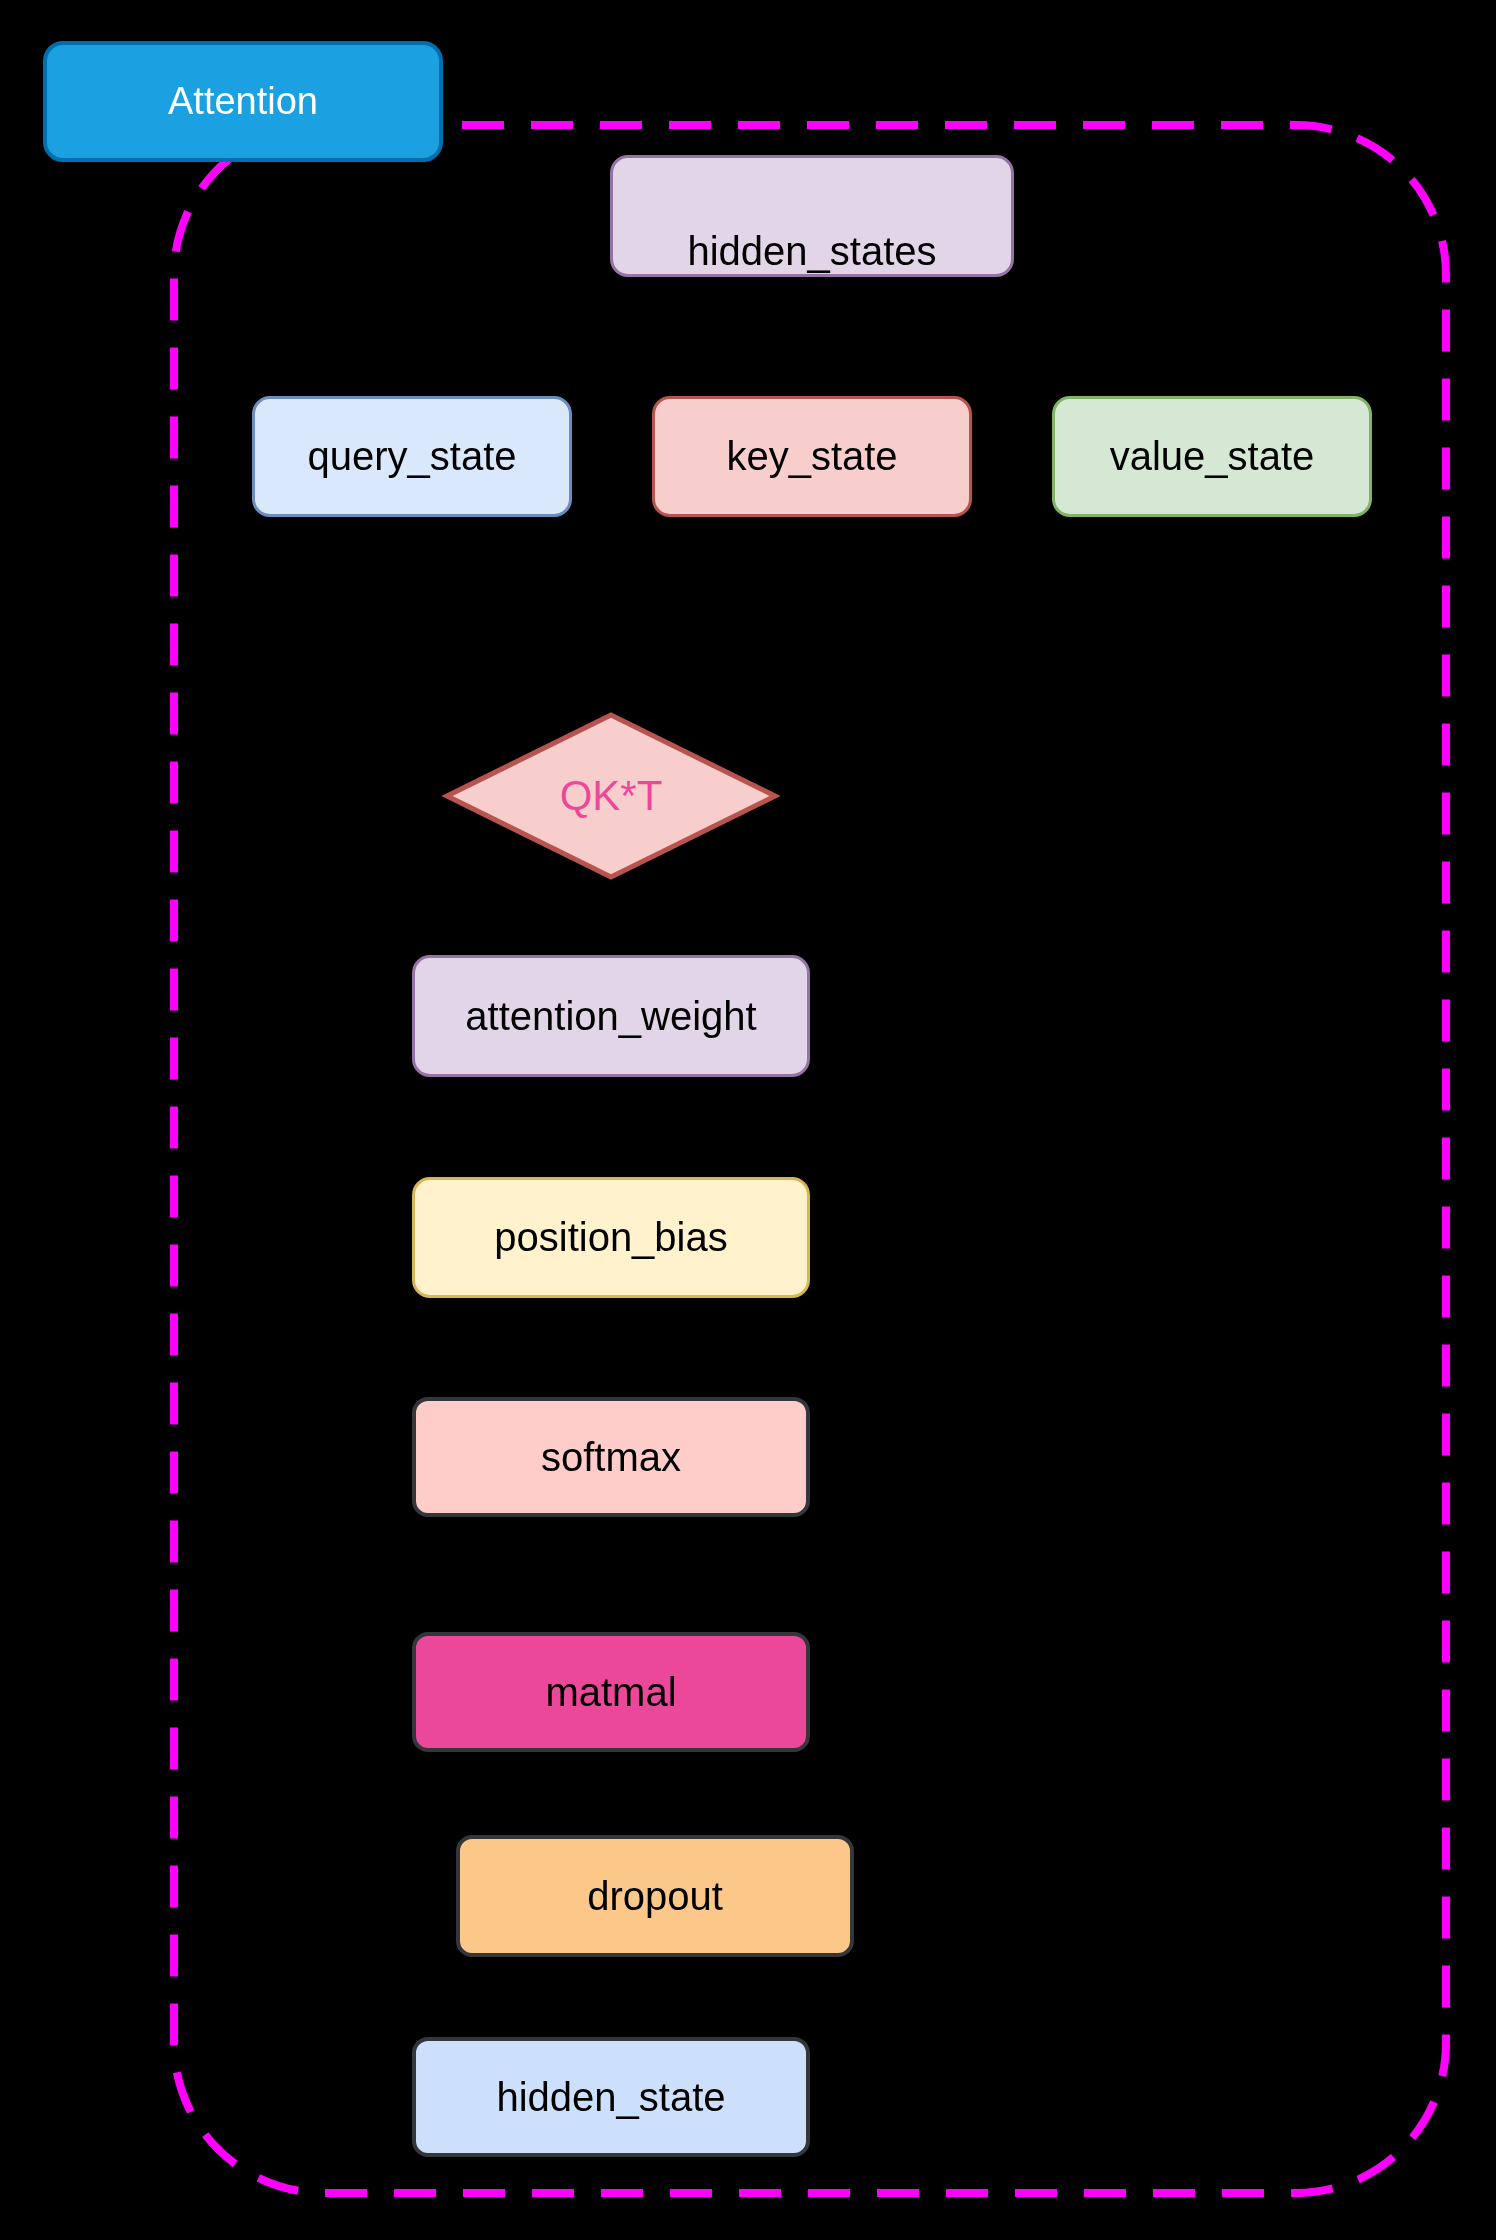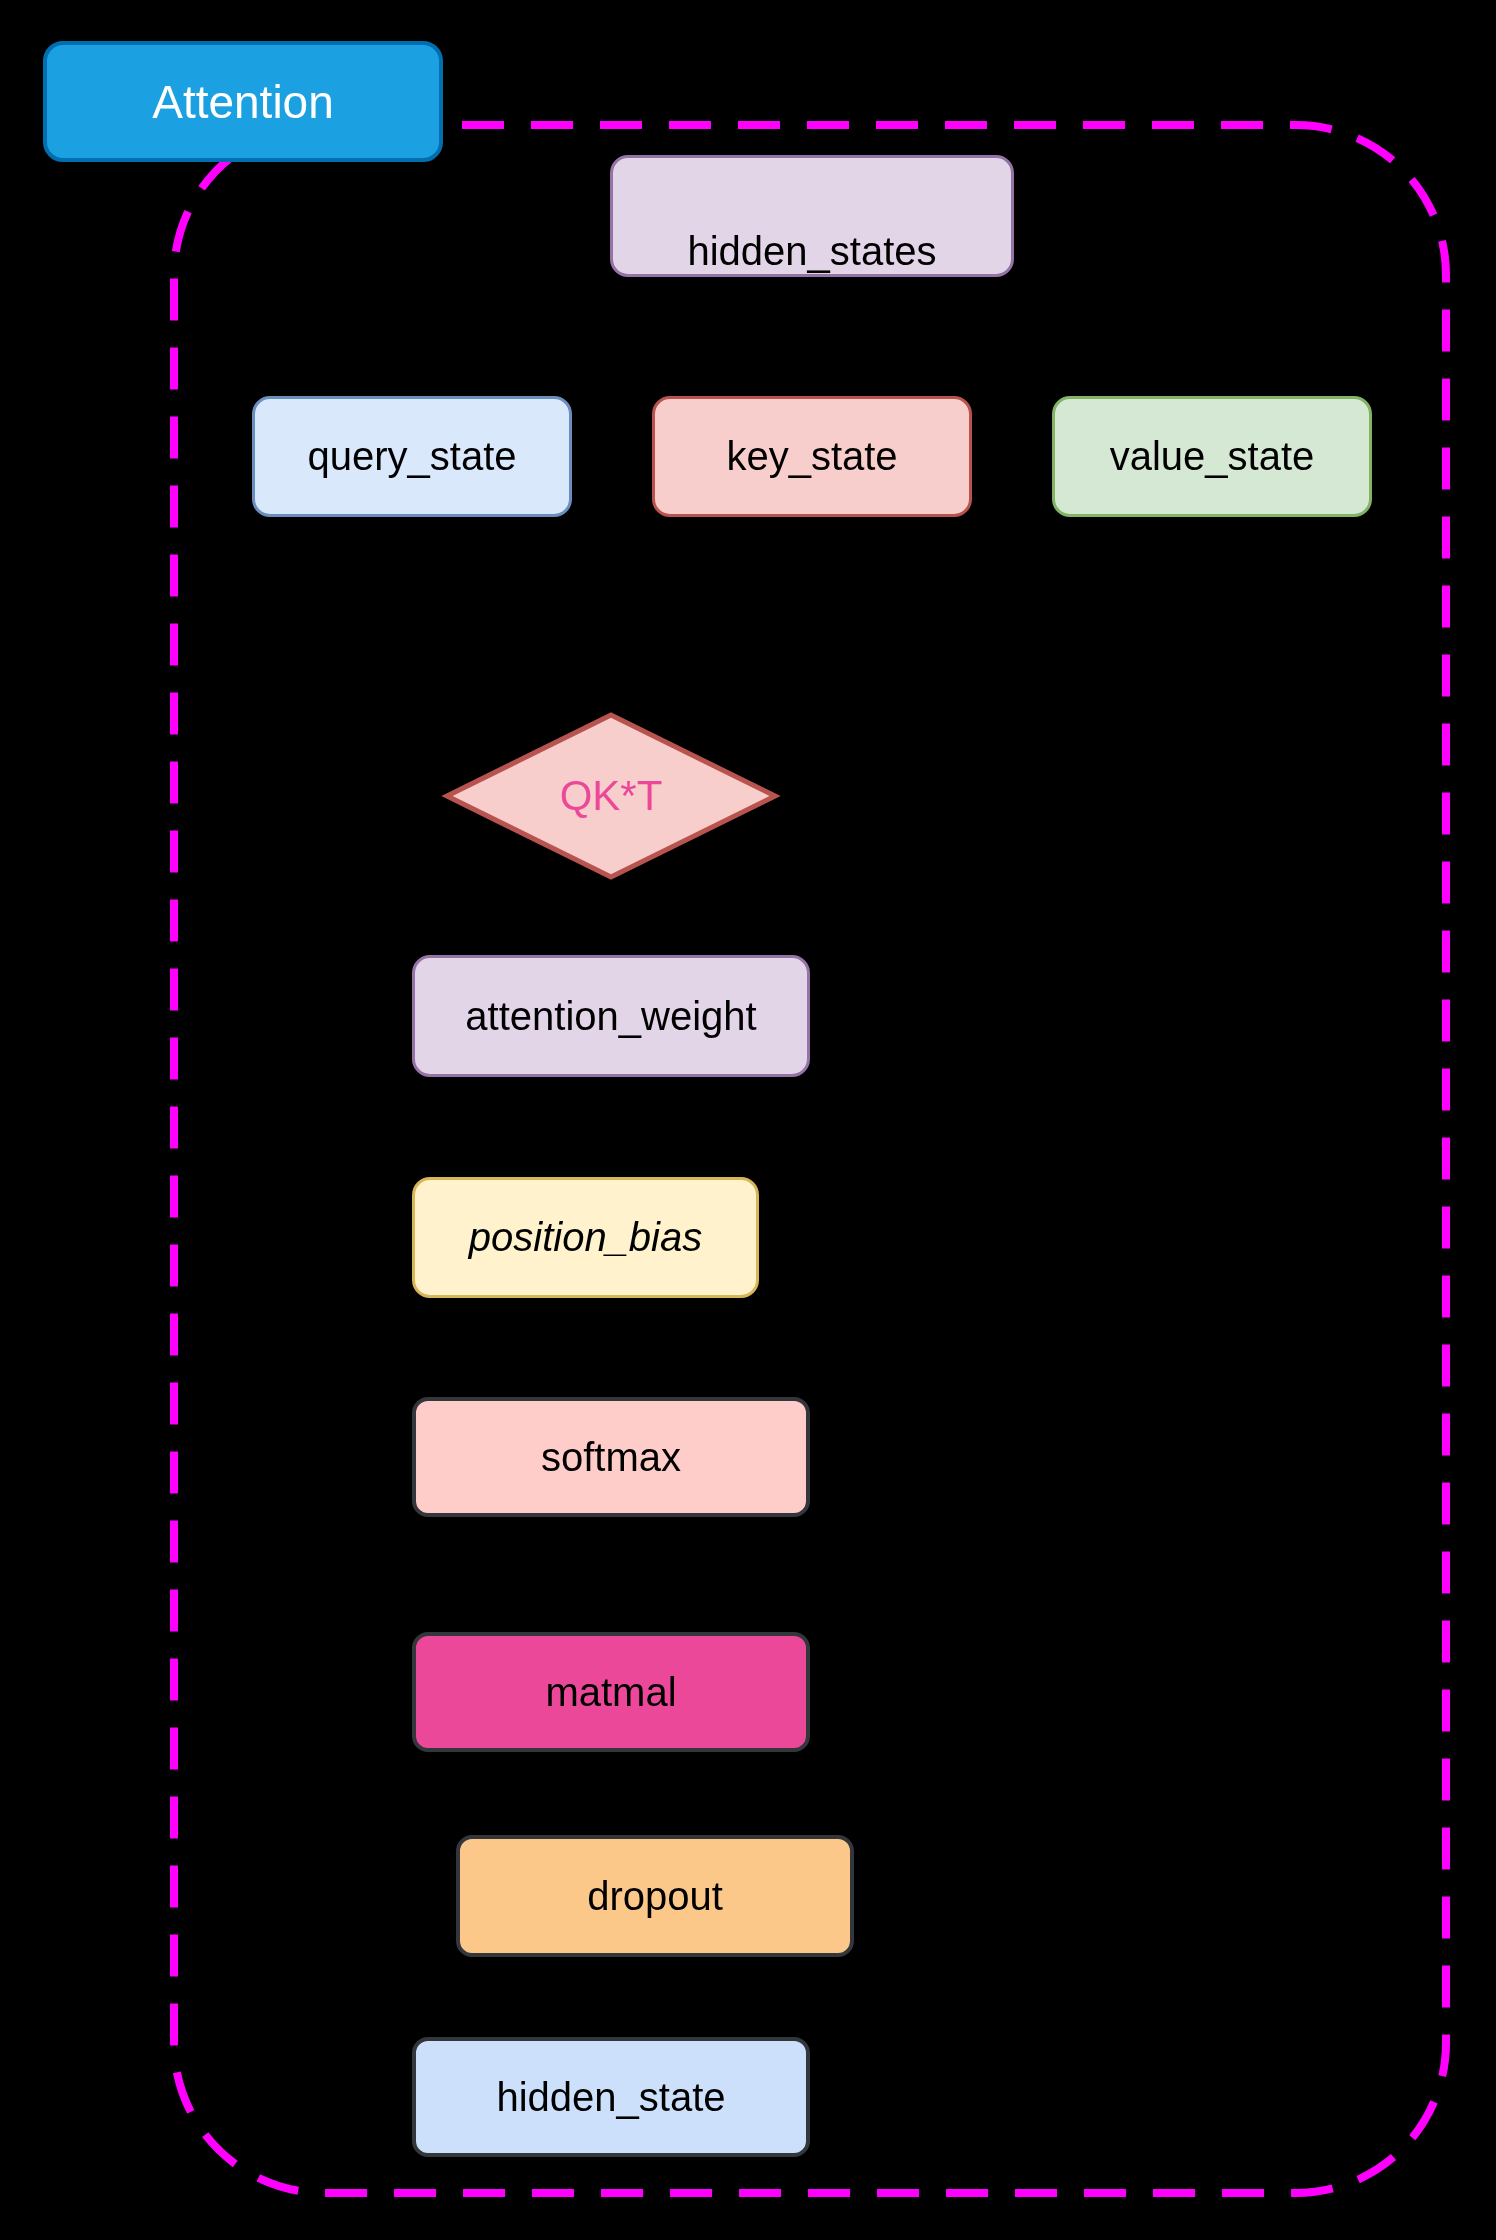--- a/index.html
+++ b/index.html
@@ -42,40 +42,40 @@
     border-radius: 16px;
   }
   .title-node {
     position: absolute;
     box-sizing: border-box;
     display: flex;
     align-items: center;
     justify-content: center;
     border: 4px solid #006EAF;
     border-radius: 20px;
-    font-size: 46px;
+    font-size: 38px;
     color: #ffffff;
     left: 43px; top: 41px; width: 400px; height: 121px;
   }
   .diamond-label {
     position: absolute;
     left: 447px; top: 715px; width: 328px; height: 162px;
     display: flex;
     align-items: center;
     justify-content: center;
     font-size: 42px;
     color: #ec4899;
   }
   
   .n-hidden-states   { left: 610px;  top: 155px;  width: 404px; height: 122px; align-items: flex-end; }
   .n-query-state     { left: 252px;  top: 396px;  width: 320px; height: 121px; }
   .n-key-state       { left: 652px;  top: 396px;  width: 320px; height: 121px; }
   .n-value-state     { left: 1052px; top: 396px;  width: 320px; height: 121px; }
   .n-attention-weight{ left: 412px;  top: 955px;  width: 398px; height: 122px; }
-  .n-position-bias   { left: 412px;  top: 1177px; width: 347px; height: 121px; font-style: italic; }
+  .n-position-bias   { left: 412px;  top: 1177px; width: 398px; height: 121px; }
   .n-softmax         { left: 412px;  top: 1397px; width: 398px; height: 120px; }
   .n-matmal          { left: 412px;  top: 1625px; width: 398px; height: 120px; }
   .n-dropout         { left: 412px;  top: 1835px; width: 398px; height: 122px; }
   .n-hidden-state    { left: 412px;  top: 2037px; width: 398px; height: 120px; }
 </style>
 </head>
 <body>
 
 <div class="canvas">
 

